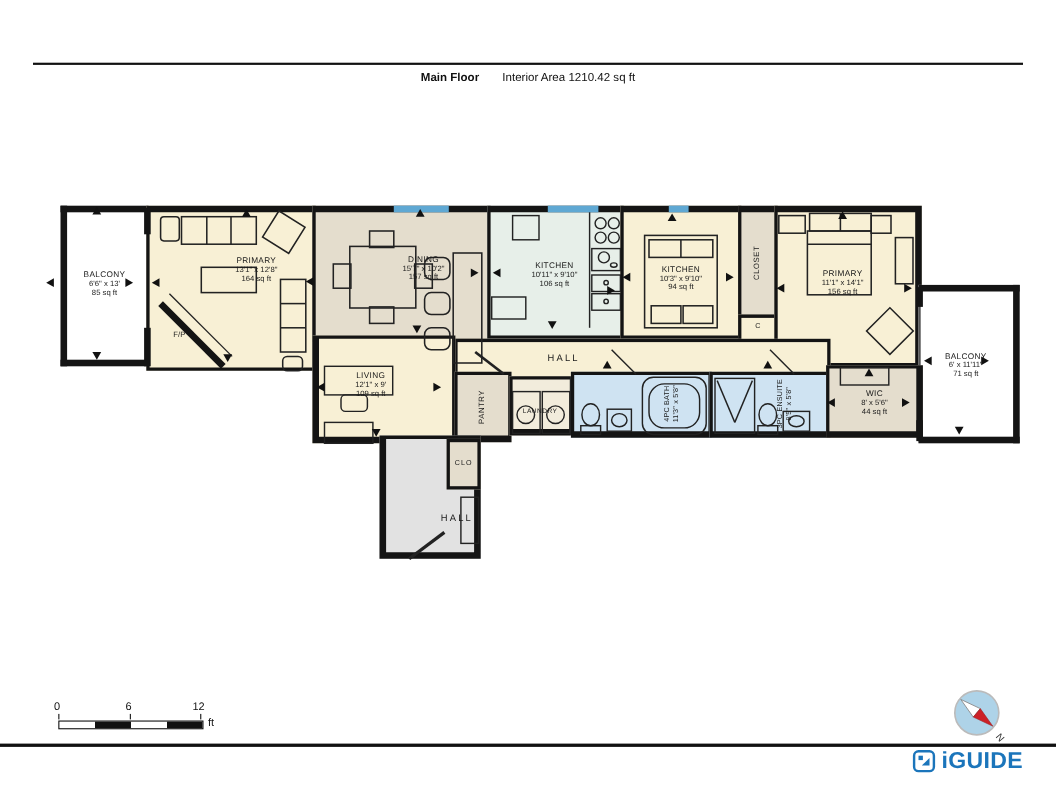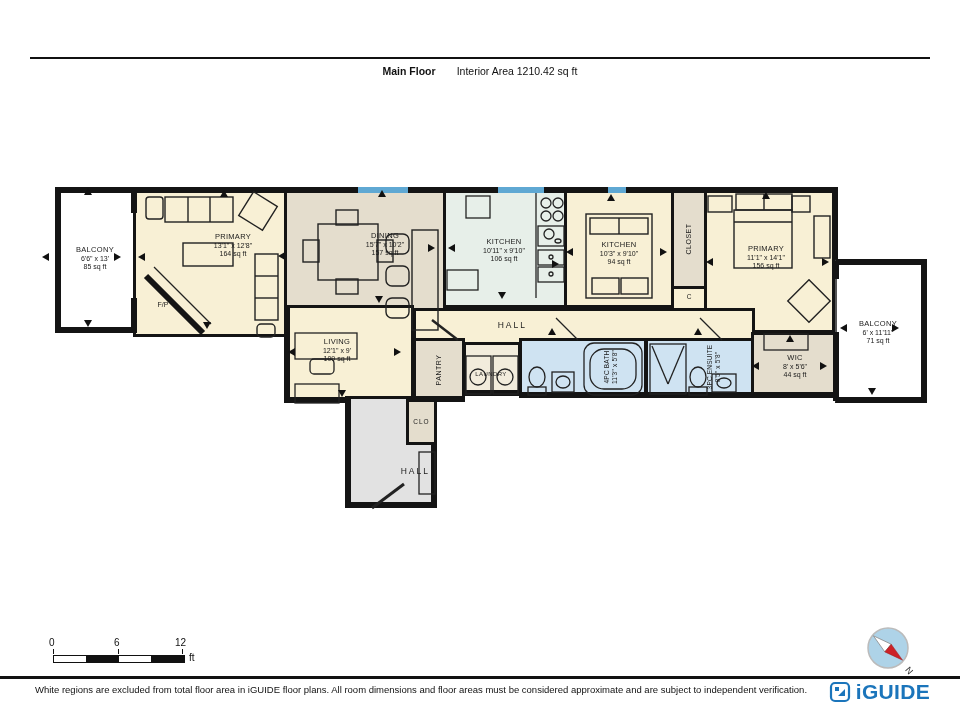--- a/index.html
+++ b/index.html
@@ -301,21 +301,20 @@
 
 
   <svg class="abs" style="left:860px;top:624px;" width="60" height="56" viewBox="0 0 60 56">
     <circle cx="28" cy="24" r="20" fill="#aed3e8" stroke="#bbbbbb" stroke-width="1.5"></circle>
     <polygon points="13.4,11.8 31.2,20.2 24.8,27.9" fill="#ffffff" stroke="#888888" stroke-width="0.8"></polygon>
     <polygon points="42.6,36.2 31.2,20.2 24.8,27.9" fill="#cc2127" stroke="#992020" stroke-width="0.5"></polygon>
     <text x="47" y="47" font-size="9" fill="#333333" transform="rotate(50 47 44)">N</text>
   </svg>
 
   <div class="abs footline"></div>
-  <div class="abs disclaimer">White regions are excluded from total floor area in iGUIDE floor plans. All room dimensions and floor areas must be considered approximate and are subject to independent verification.</div>
   <div class="brand">
     <svg width="22" height="22" viewBox="0 0 22 22">
       <rect x="2" y="2" width="18" height="18" rx="4" fill="none" stroke="#1b75bb" stroke-width="2.2"></rect>
       <rect x="6" y="6" width="4" height="4" fill="#1b75bb"></rect>
       <polygon points="9,15 16,8 16,15" fill="#1b75bb"></polygon>
     </svg>
     <span class="brand-text">iGUIDE</span>
   </div>
 
 </div>

